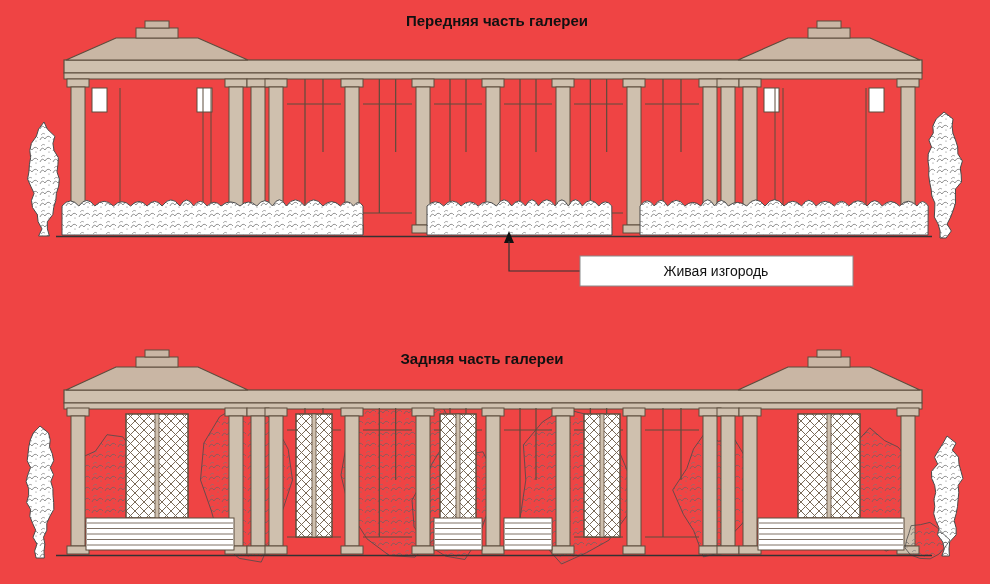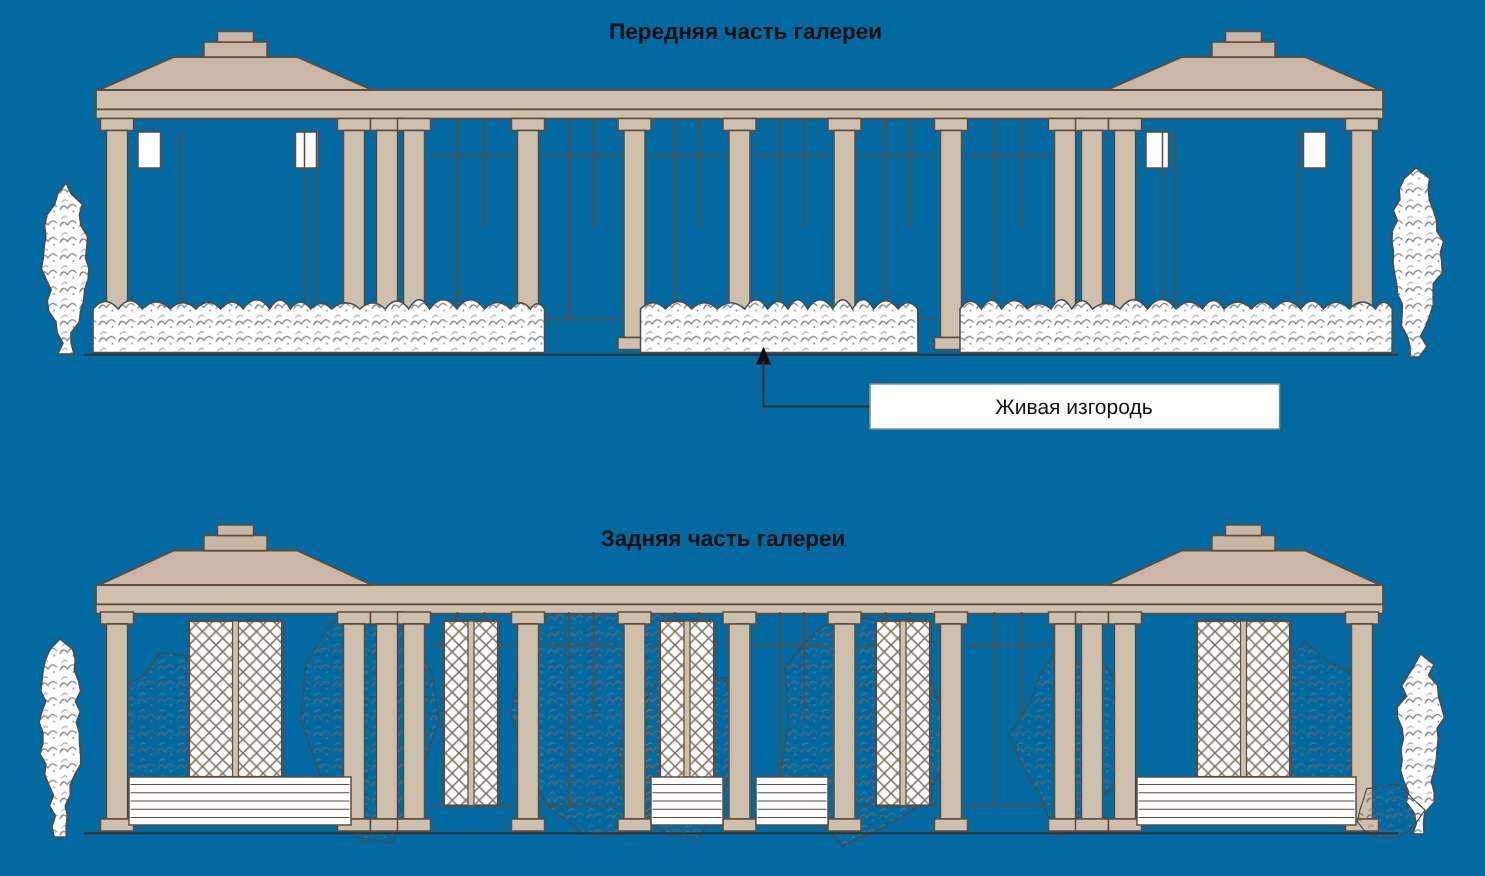--- a/index.html
+++ b/index.html
@@ -1,16 +1,16 @@
 <!DOCTYPE html>
 <html><head>
 <meta charset="utf-8">
 <style>
   html,body{margin:0;padding:0;background:#ffffff;}
-  .canvas{position:relative;width:990px;height:584px;background:#0369a1;overflow:hidden;
+  .canvas{position:relative;width:990px;height:584px;background:#ef4444;overflow:hidden;
           font-family:"Liberation Sans",sans-serif;}
   svg.layer{position:absolute;left:0;display:block;}
   #front-svg{top:0;}
   #back-svg{top:340px;}
   .ttl{font-family:"Liberation Sans",sans-serif;font-size:15px;font-weight:bold;fill:#111;text-anchor:middle;}
   .callout-text{font-family:"Liberation Sans",sans-serif;font-size:14px;fill:#111;text-anchor:middle;}
 </style>
 </head>
 <body>
 

